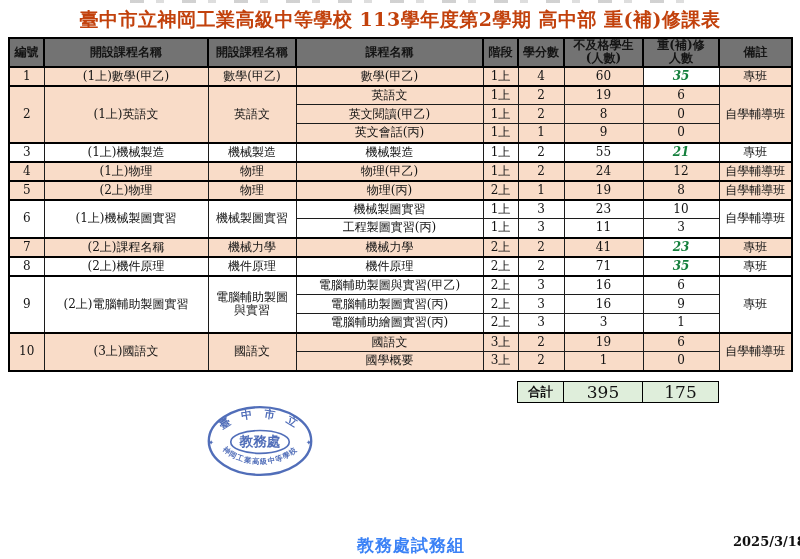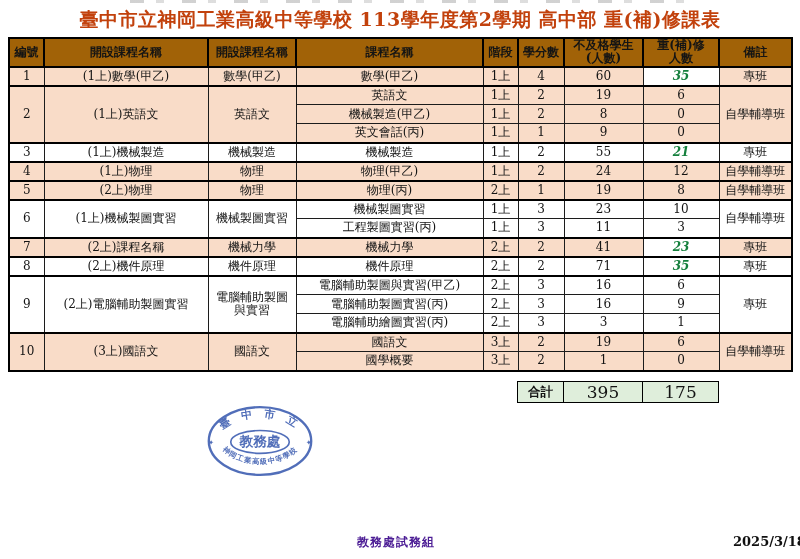--- a/index.html
+++ b/index.html
@@ -26,21 +26,21 @@
     position:absolute; left:8px; top:37px; width:783px;
     border-collapse:collapse; table-layout:fixed;
     border:2.5px solid #000;
   }
   table.main th, table.main td {
     text-align:center; vertical-align:middle;
     padding:0 2px; line-height:1.12;
     font-size:12px; overflow:hidden;
   }
   thead th {
-    background:#a16207; height:22px; font-weight:bold;
+    background:#737373; height:22px; font-weight:bold;
     border:2px solid #000; white-space:pre-line; font-size:12px;margin-top:9px;
   }
   tbody td { border:1px solid #1c1c1c; height:19px; }
   tbody tr.sub td { border-top:1px solid #8f8f8f; }
   tbody tr.gt td { border-top:2px solid #000; }
   tbody tr.bg-p td { background:#F9DCC8; }
   td.num { font-size:13px; }
   td.red { background:#ffffff !important; color:#15803d; font-style:italic; font-weight:bold; }
   table.total {
     position:absolute; left:517px; top:381px;
@@ -51,21 +51,21 @@
     height:21px; text-align:center; vertical-align:middle; font-size:12.5px;
   }
   table.total td.lbl { font-weight:bold; }
   table.total td.num { font-size:17px; }
   .stamp {
     position:absolute; left:196px; top:397px; width:128px; height:88px;
     opacity:.88;
   }
   .footer-dept {
     position:absolute; left:357px; top:534px;
-    font-size:12px; font-weight:bold; color:#4c1d95; letter-spacing:1px;
+    font-size:17px; font-weight:bold; color:#3b82f6; letter-spacing:1px;
   }
   .footer-date {
     position:absolute; left:733px; top:534px;
     font-size:13px; font-weight:bold; color:#101010;
   }
 </style>
 </head>
 <body>
 
 <div class="scan-artifact"></div>
@@ -118,21 +118,21 @@
       <td rowspan="3">(1上)英語文</td>
       <td rowspan="3">英語文</td>
       <td>英語文</td>
       <td>1上</td>
       <td class="num">2</td>
       <td class="num">19</td>
       <td class="num">6</td>
       <td rowspan="3">自學輔導班</td>
     </tr>
     <tr class="sub bg-p">
-      <td>機械製造(甲乙)</td>
+      <td>英文閱讀(甲乙)</td>
       <td>1上</td>
       <td class="num">2</td>
       <td class="num">8</td>
       <td class="num">0</td>
     </tr>
     <tr class="sub bg-p">
       <td>英文會話(丙)</td>
       <td>1上</td>
       <td class="num">1</td>
       <td class="num">9</td>

